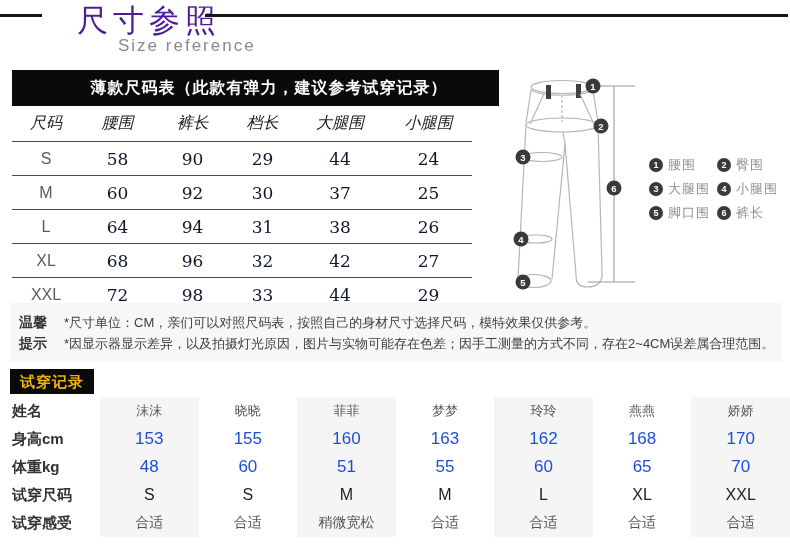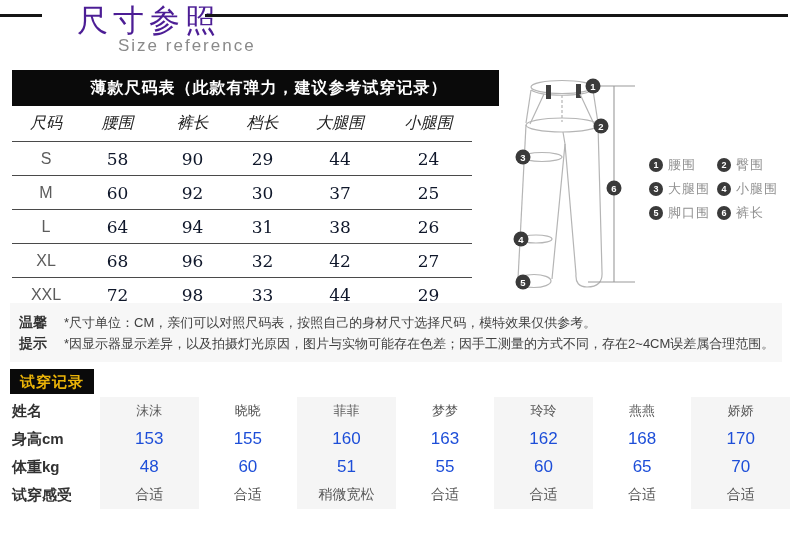--- a/index.html
+++ b/index.html
@@ -233,20 +233,30 @@
         <tr class="r-num">
           <th class="fit-label">体重kg</th>
           <td class="shade">48</td>
           <td>60</td>
           <td class="shade">51</td>
           <td>55</td>
           <td class="shade">60</td>
           <td>65</td>
           <td class="shade">70</td>
         </tr>
+        <tr class="r-size">
+          <th class="fit-label">试穿尺码</th>
+          <td class="shade">S</td>
+          <td>S</td>
+          <td class="shade">M</td>
+          <td>M</td>
+          <td class="shade">L</td>
+          <td>XL</td>
+          <td class="shade">XXL</td>
+        </tr>
         <tr class="r-feel">
           <th class="fit-label">试穿感受</th>
           <td class="shade">合适</td>
           <td>合适</td>
           <td class="shade">稍微宽松</td>
           <td>合适</td>
           <td class="shade">合适</td>
           <td>合适</td>
           <td class="shade">合适</td>
         </tr>

